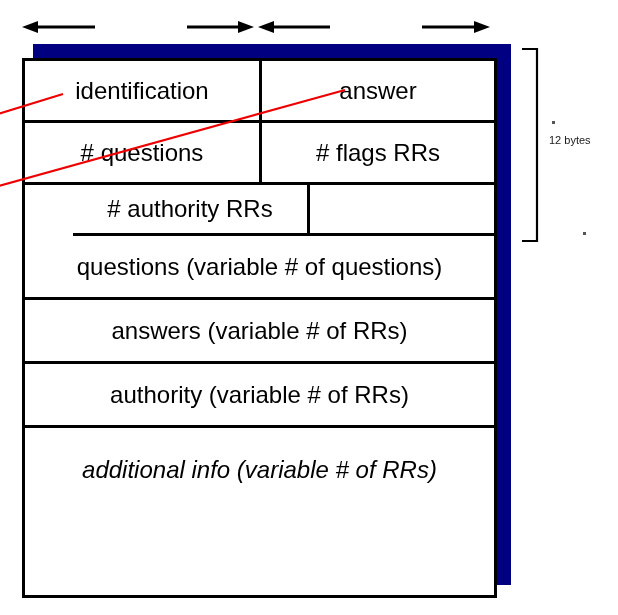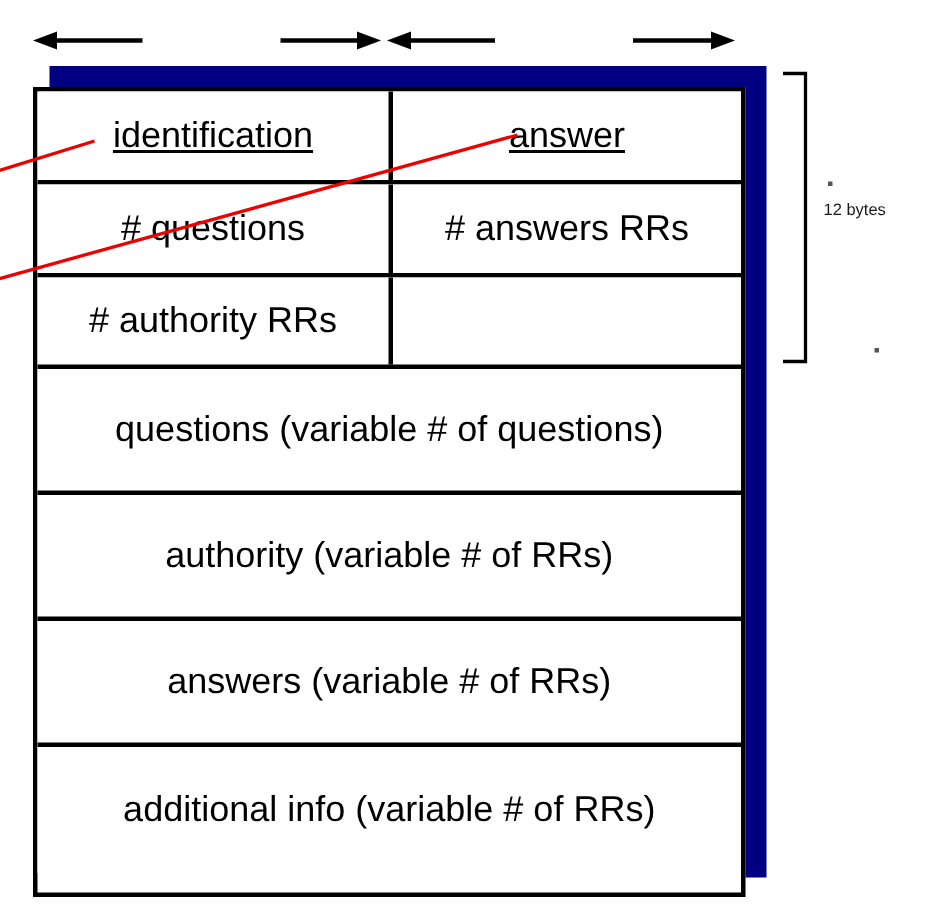--- a/index.html
+++ b/index.html
@@ -62,26 +62,26 @@
     flex-direction: column;
   }
 
   .packet-row {
     display: flex;
     flex-direction: row;
     border-bottom: 3px solid #000000;
     box-sizing: border-box;
     background: #ffffff;
   }
-  .packet-row.last { border-bottom: none; }
-
-  .row-h1 { height: 62px; text-decoration: underline; }
+  .packet-row.last { border-bottom: none; font-style: italic; }
+
+  .row-h1 { height: 62px; }
   .row-h2 { height: 62px; }
-  .row-h3 { height: 61px; }
-  .row-var { height: 84px; }
+  .row-h3 { height: 51px; margin-left: 48px; }
+  .row-var { height: 64px; }
   .row-var-last { height: 84px; }
 
   .packet-cell {
     flex: 1 1 0;
     display: flex;
     align-items: center;
     justify-content: center;
     box-sizing: border-box;
     font-family: "Liberation Sans", sans-serif;
     font-size: 24px;
@@ -163,37 +163,37 @@
 
   <div id="packet-box">
 
     <div class="packet-row row-h1">
       <div class="packet-cell left-col">identification</div>
       <div class="packet-cell right-col">answer</div>
     </div>
 
     <div class="packet-row row-h2">
       <div class="packet-cell left-col"># questions</div>
-      <div class="packet-cell right-col"># answers RRs</div>
+      <div class="packet-cell right-col"># flags RRs</div>
     </div>
 
     <div class="packet-row row-h3">
       <div class="packet-cell left-col"># authority RRs</div>
     </div>
 
     <div class="packet-row row-var">
       <div class="packet-cell full-col">questions (variable # of questions)</div>
     </div>
 
     <div class="packet-row row-var">
+      <div class="packet-cell full-col">answers (variable # of RRs)</div>
+    </div>
+
+    <div class="packet-row row-var">
       <div class="packet-cell full-col">authority (variable # of RRs)</div>
-    </div>
-
-    <div class="packet-row row-var">
-      <div class="packet-cell full-col">answers (variable # of RRs)</div>
     </div>
 
     <div class="packet-row row-var-last last">
       <div class="packet-cell full-col">additional info (variable # of RRs)</div>
     </div>
 
   </div>
 
   <svg id="red-lines">
     <line x1="-5" y1="115" x2="63" y2="94" stroke="#ee0000" stroke-width="2.2"></line>

